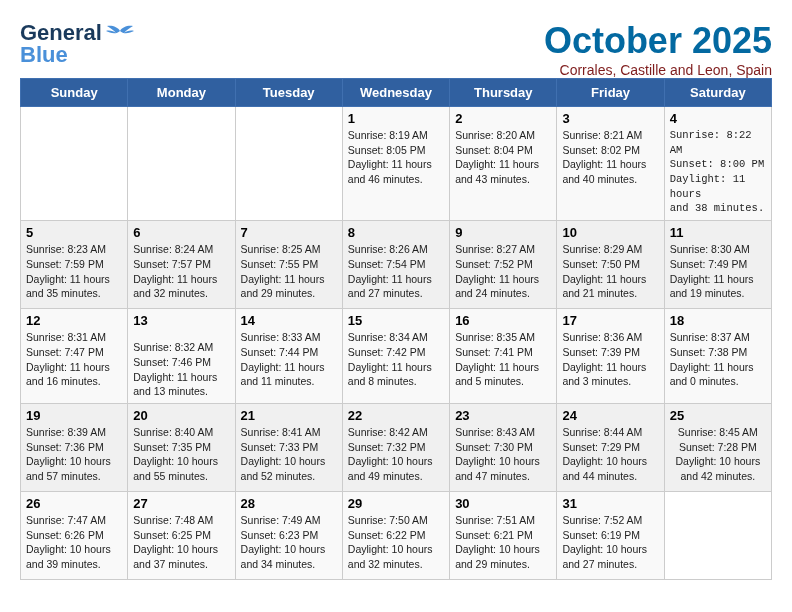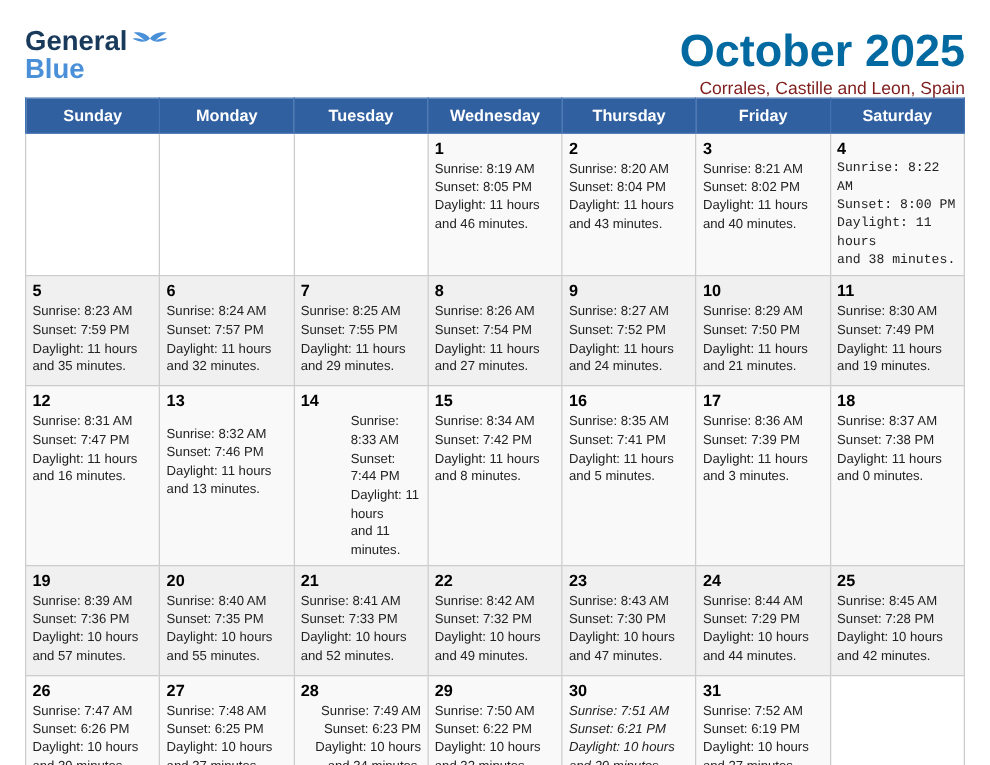--- a/index.html
+++ b/index.html
@@ -204,21 +204,21 @@
         </td>
         <td>
           <span class="day-num">13</span>
           <div class="day-info" style="white-space: pre-line; margin-top: 12px;">Sunrise: 8:32 AM
 Sunset: 7:46 PM
 Daylight: 11 hours
 and 13 minutes.</div>
         </td>
         <td>
           <span class="day-num">14</span>
-          <div class="day-info" style="white-space: pre-line; margin-left: 40px;">Sunrise: 8:33 AM
+          <div class="day-info" style="white-space: pre-line;">Sunrise: 8:33 AM
 Sunset: 7:44 PM
 Daylight: 11 hours
 and 11 minutes.</div>
         </td>
         <td>
           <span class="day-num">15</span>
           <div class="day-info" style="white-space: pre-line;">Sunrise: 8:34 AM
 Sunset: 7:42 PM
 Daylight: 11 hours
 and 8 minutes.</div>
@@ -283,21 +283,21 @@
         </td>
         <td>
           <span class="day-num">24</span>
           <div class="day-info" style="white-space: pre-line;">Sunrise: 8:44 AM
 Sunset: 7:29 PM
 Daylight: 10 hours
 and 44 minutes.</div>
         </td>
         <td>
           <span class="day-num">25</span>
-          <div class="day-info" style="white-space: pre-line;">Sunrise: 8:45 AM
+          <div class="day-info" style="white-space: pre-line; text-align: center;">Sunrise: 8:45 AM
 Sunset: 7:28 PM
 Daylight: 10 hours
 and 42 minutes.</div>
         </td>
       </tr>
       <tr>
         <td>
           <span class="day-num">26</span>
           <div class="day-info" style="white-space: pre-line;">Sunrise: 7:47 AM
 Sunset: 6:26 PM
@@ -306,35 +306,35 @@
         </td>
         <td>
           <span class="day-num">27</span>
           <div class="day-info" style="white-space: pre-line;">Sunrise: 7:48 AM
 Sunset: 6:25 PM
 Daylight: 10 hours
 and 37 minutes.</div>
         </td>
         <td>
           <span class="day-num">28</span>
-          <div class="day-info" style="white-space: pre-line; text-align: right;">Sunrise: 7:49 AM
+          <div class="day-info" style="white-space: pre-line;">Sunrise: 7:49 AM
 Sunset: 6:23 PM
 Daylight: 10 hours
 and 34 minutes.</div>
         </td>
         <td>
           <span class="day-num">29</span>
           <div class="day-info" style="white-space: pre-line;">Sunrise: 7:50 AM
 Sunset: 6:22 PM
 Daylight: 10 hours
 and 32 minutes.</div>
         </td>
         <td>
           <span class="day-num">30</span>
-          <div class="day-info" style="white-space: pre-line; font-style: italic;">Sunrise: 7:51 AM
+          <div class="day-info" style="white-space: pre-line;">Sunrise: 7:51 AM
 Sunset: 6:21 PM
 Daylight: 10 hours
 and 29 minutes.</div>
         </td>
         <td>
           <span class="day-num">31</span>
           <div class="day-info" style="white-space: pre-line;">Sunrise: 7:52 AM
 Sunset: 6:19 PM
 Daylight: 10 hours
 and 27 minutes.</div>

